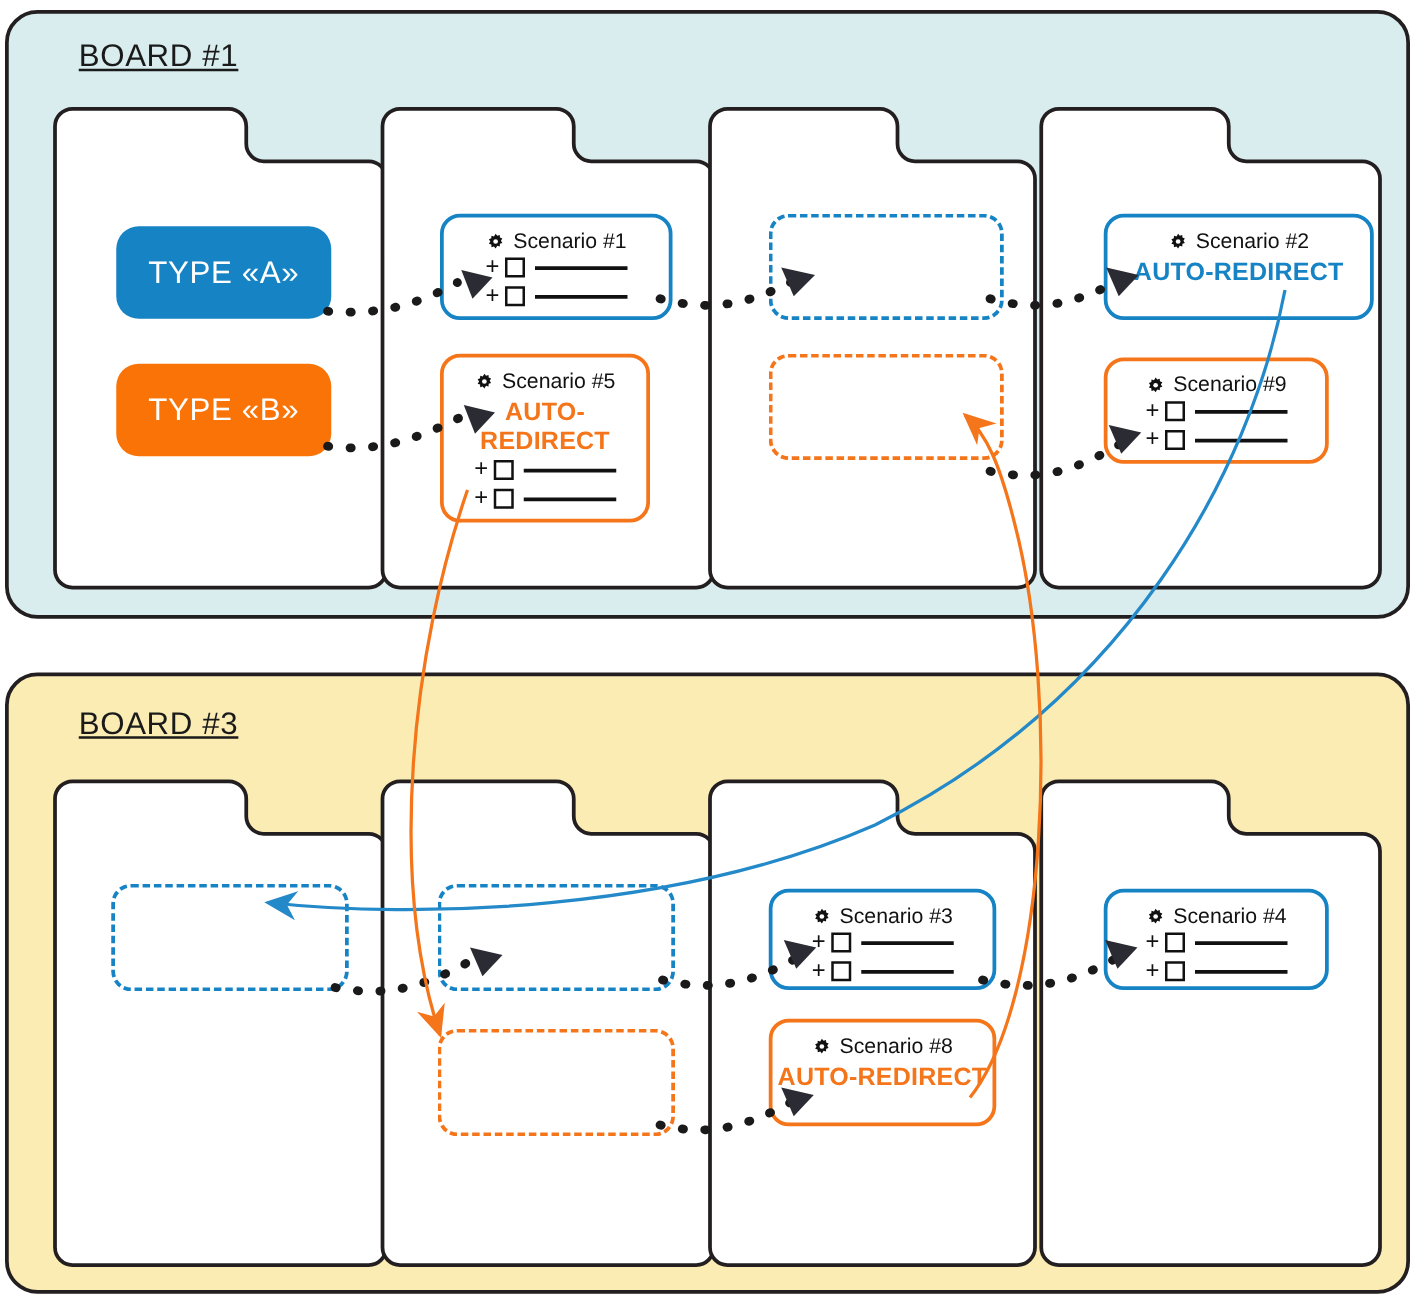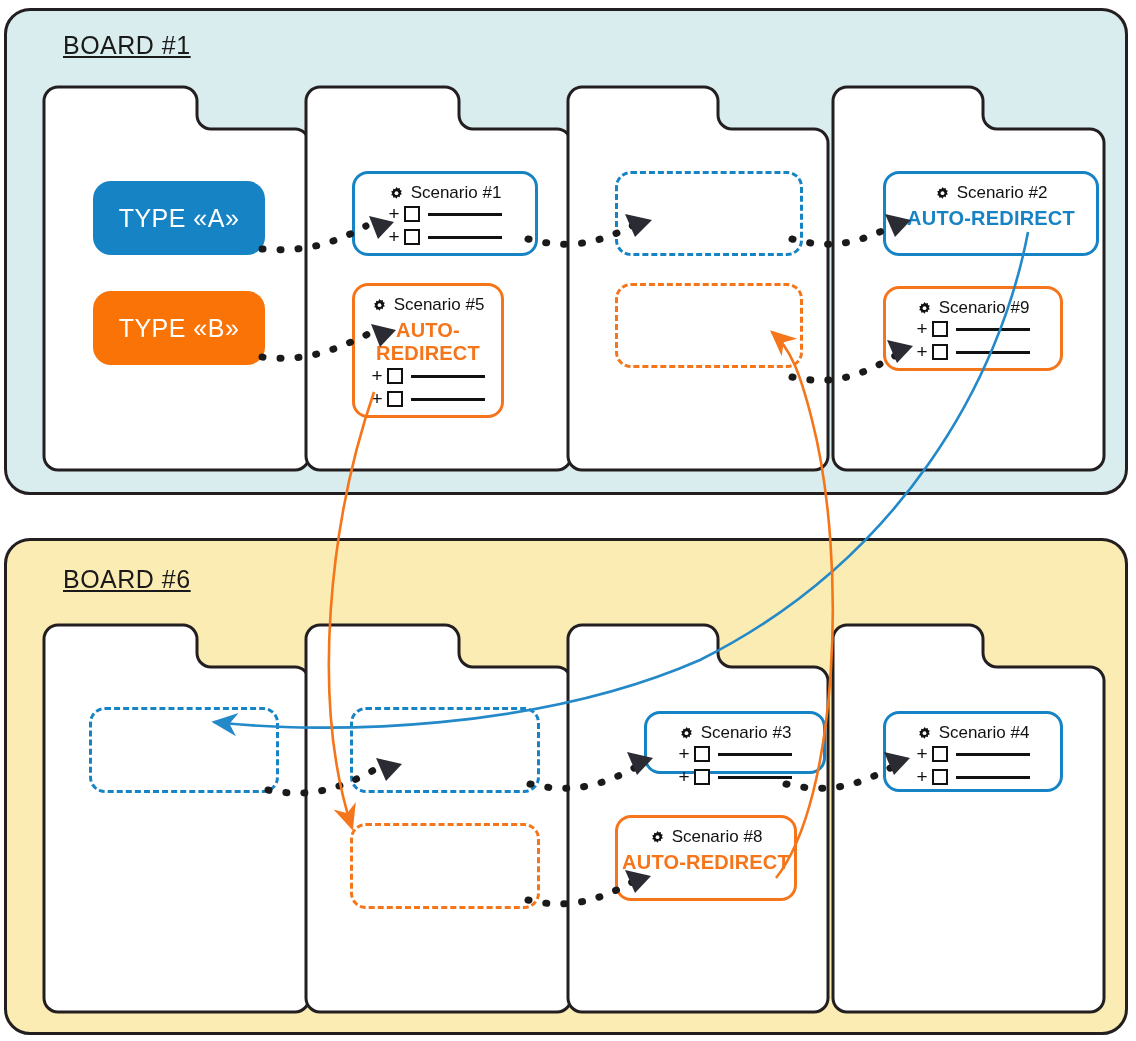--- a/index.html
+++ b/index.html
@@ -86,21 +86,21 @@
           <span class="line"></span>
         </div>
         <div class="row">
           <span class="plus">+</span>
           <span class="chk"></span>
           <span class="line"></span>
         </div>
       </div>
     </div>
 
-    <div class="card orange" style="left:345px;top:272px;width:152px;height:135px;">
+    <div class="card orange" style="left:345px;top:272px;width:168px;height:135px;">
       <div class="card-title">
         <svg class="gear" viewBox="0 0 24 24">
           <path fill="#111" d="M12 1.5l2.1 2.6 3.2-.9.2 3.3 3.1 1.2-1.8 2.8 1.8 2.8-3.1 1.2-.2 3.3-3.2-.9L12 20.5l-2.1-2.6-3.2.9-.2-3.3L3.4 14.3l1.8-2.8-1.8-2.8 3.1-1.2.2-3.3 3.2.9z"></path>
           <circle cx="12" cy="11.5" r="3" fill="#fff"></circle>
         </svg>
         <span>Scenario #5</span>
       </div>
       <div class="auto orange">AUTO-REDIRECT</div>
       <div class="rows" style="top:82px;">
         <div class="row">
@@ -147,37 +147,37 @@
         <div class="row">
           <span class="plus">+</span>
           <span class="chk"></span>
           <span class="line"></span>
         </div>
       </div>
     </div>
   </div>
 
   <div class="board" id="board2">
-    <div class="board-title">BOARD #6</div>
+    <div class="board-title">BOARD #3</div>
 
     <svg width="1124" height="497" style="position:absolute;left:0;top:0;">
       <g fill="#ffffff" stroke="#231f20" stroke-width="3">
         <path d="M51,84 h125 a14,14 0 0 1 14,14 v14 a14,14 0 0 0 14,14 h84 a14,14 0 0 1 14,14 v317 a14,14 0 0 1 -14,14 h-237 a14,14 0 0 1 -14,-14 v-359 a14,14 0 0 1 14,-14 z"></path>
         <path d="M313,84 h125 a14,14 0 0 1 14,14 v14 a14,14 0 0 0 14,14 h84 a14,14 0 0 1 14,14 v317 a14,14 0 0 1 -14,14 h-237 a14,14 0 0 1 -14,-14 v-359 a14,14 0 0 1 14,-14 z"></path>
         <path d="M575,84 h122 a14,14 0 0 1 14,14 v14 a14,14 0 0 0 14,14 h82 a14,14 0 0 1 14,14 v317 a14,14 0 0 1 -14,14 h-232 a14,14 0 0 1 -14,-14 v-359 a14,14 0 0 1 14,-14 z"></path>
         <path d="M840,84 h122 a14,14 0 0 1 14,14 v14 a14,14 0 0 0 14,14 h93 a14,14 0 0 1 14,14 v317 a14,14 0 0 1 -14,14 h-243 a14,14 0 0 1 -14,-14 v-359 a14,14 0 0 1 14,-14 z"></path>
       </g>
     </svg>
 
     <div class="card dashed" style="left:82px;top:166px;width:190px;height:86px;"></div>
 
     <div class="card dashed" style="left:343px;top:166px;width:190px;height:86px;"></div>
     <div class="card dashed orange" style="left:343px;top:282px;width:190px;height:86px;"></div>
 
-    <div class="card" style="left:637px;top:170px;width:182px;height:63px;">
+    <div class="card" style="left:608px;top:170px;width:182px;height:81px;">
       <div class="card-title">
         <svg class="gear" viewBox="0 0 24 24">
           <path fill="#111" d="M12 1.5l2.1 2.6 3.2-.9.2 3.3 3.1 1.2-1.8 2.8 1.8 2.8-3.1 1.2-.2 3.3-3.2-.9L12 20.5l-2.1-2.6-3.2.9-.2-3.3L3.4 14.3l1.8-2.8-1.8-2.8 3.1-1.2.2-3.3 3.2.9z"></path>
           <circle cx="12" cy="11.5" r="3" fill="#fff"></circle>
         </svg>
         <span>Scenario #3</span>
       </div>
       <div class="rows" style="top:32px;">
         <div class="row">
           <span class="plus">+</span>

